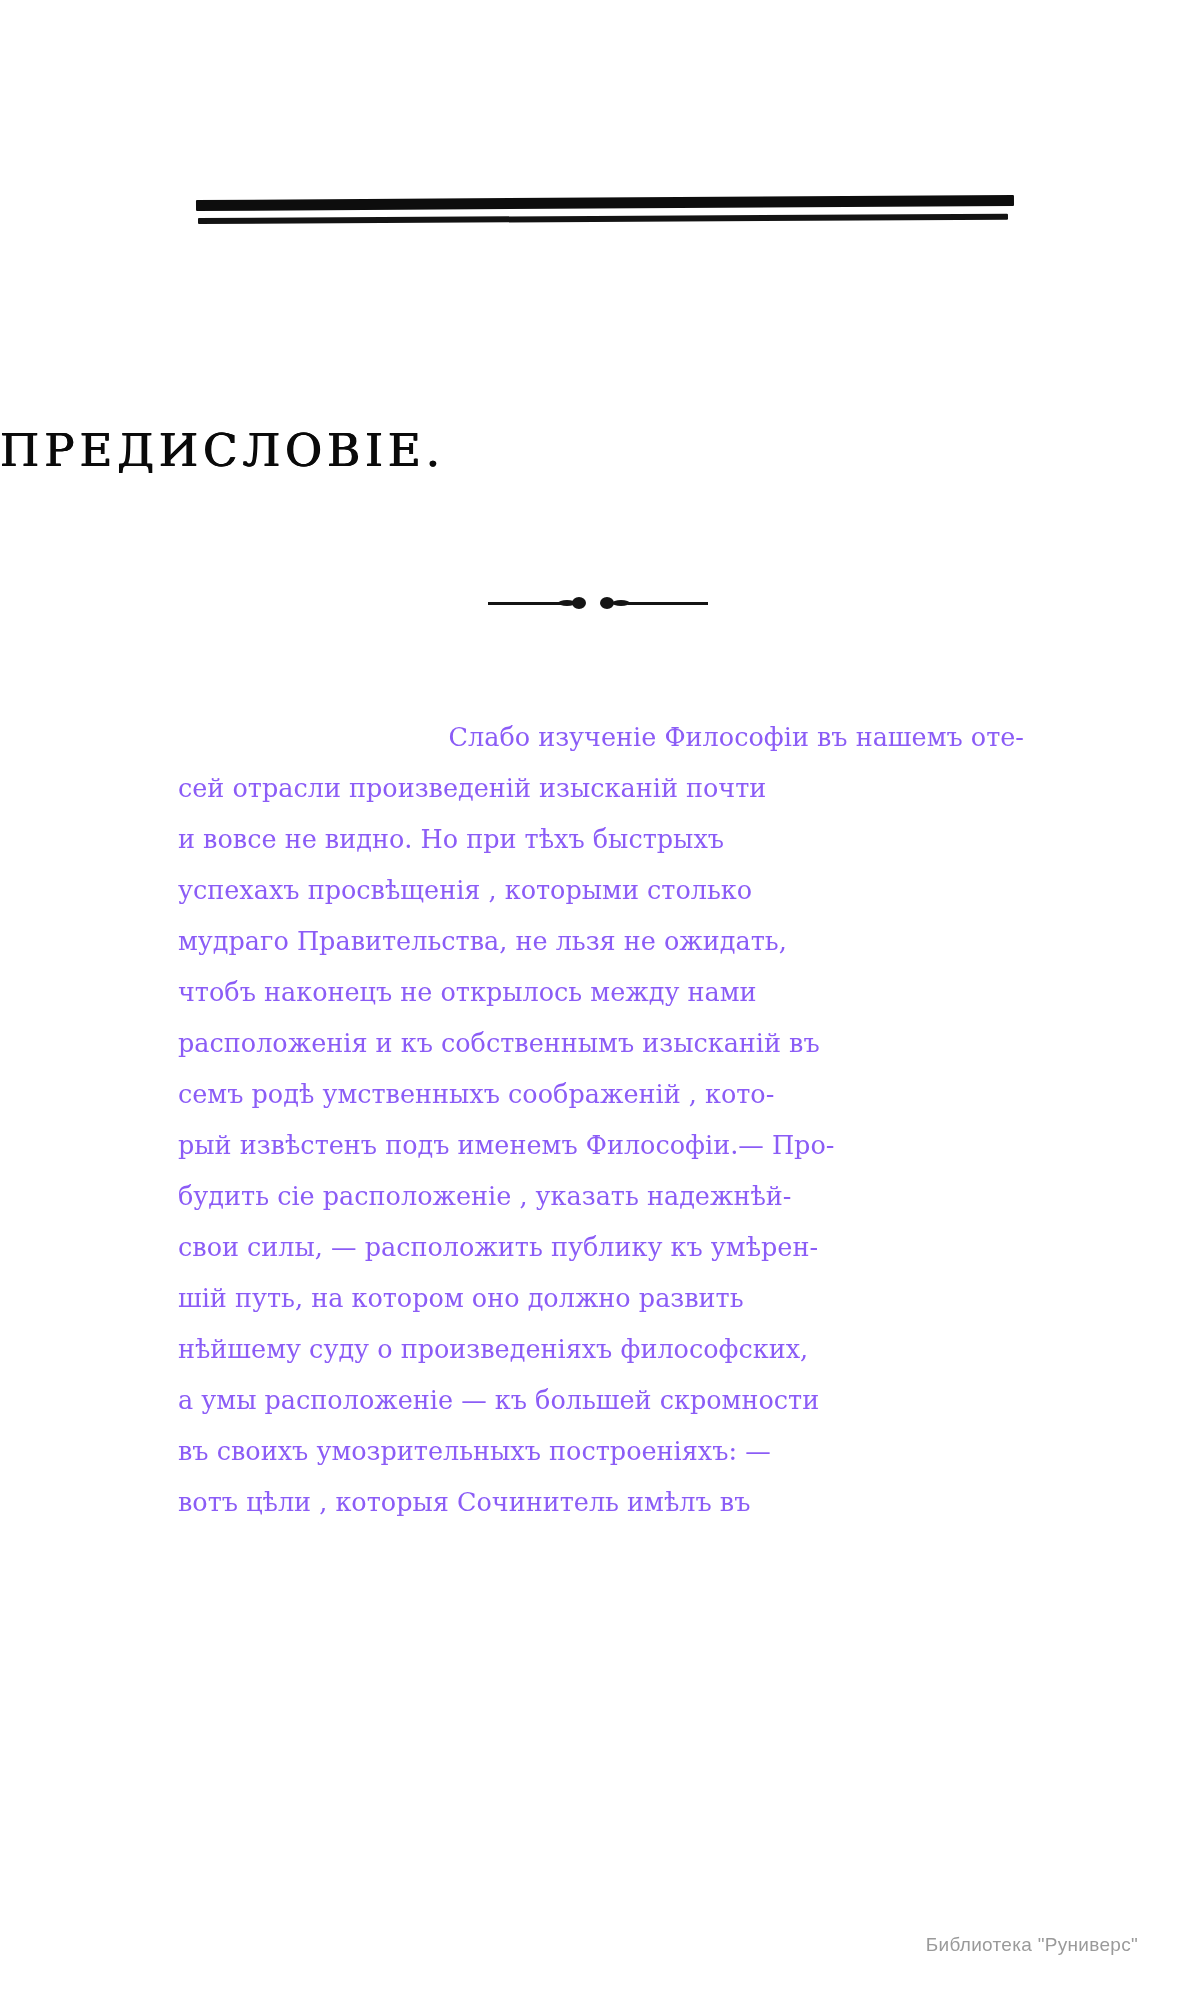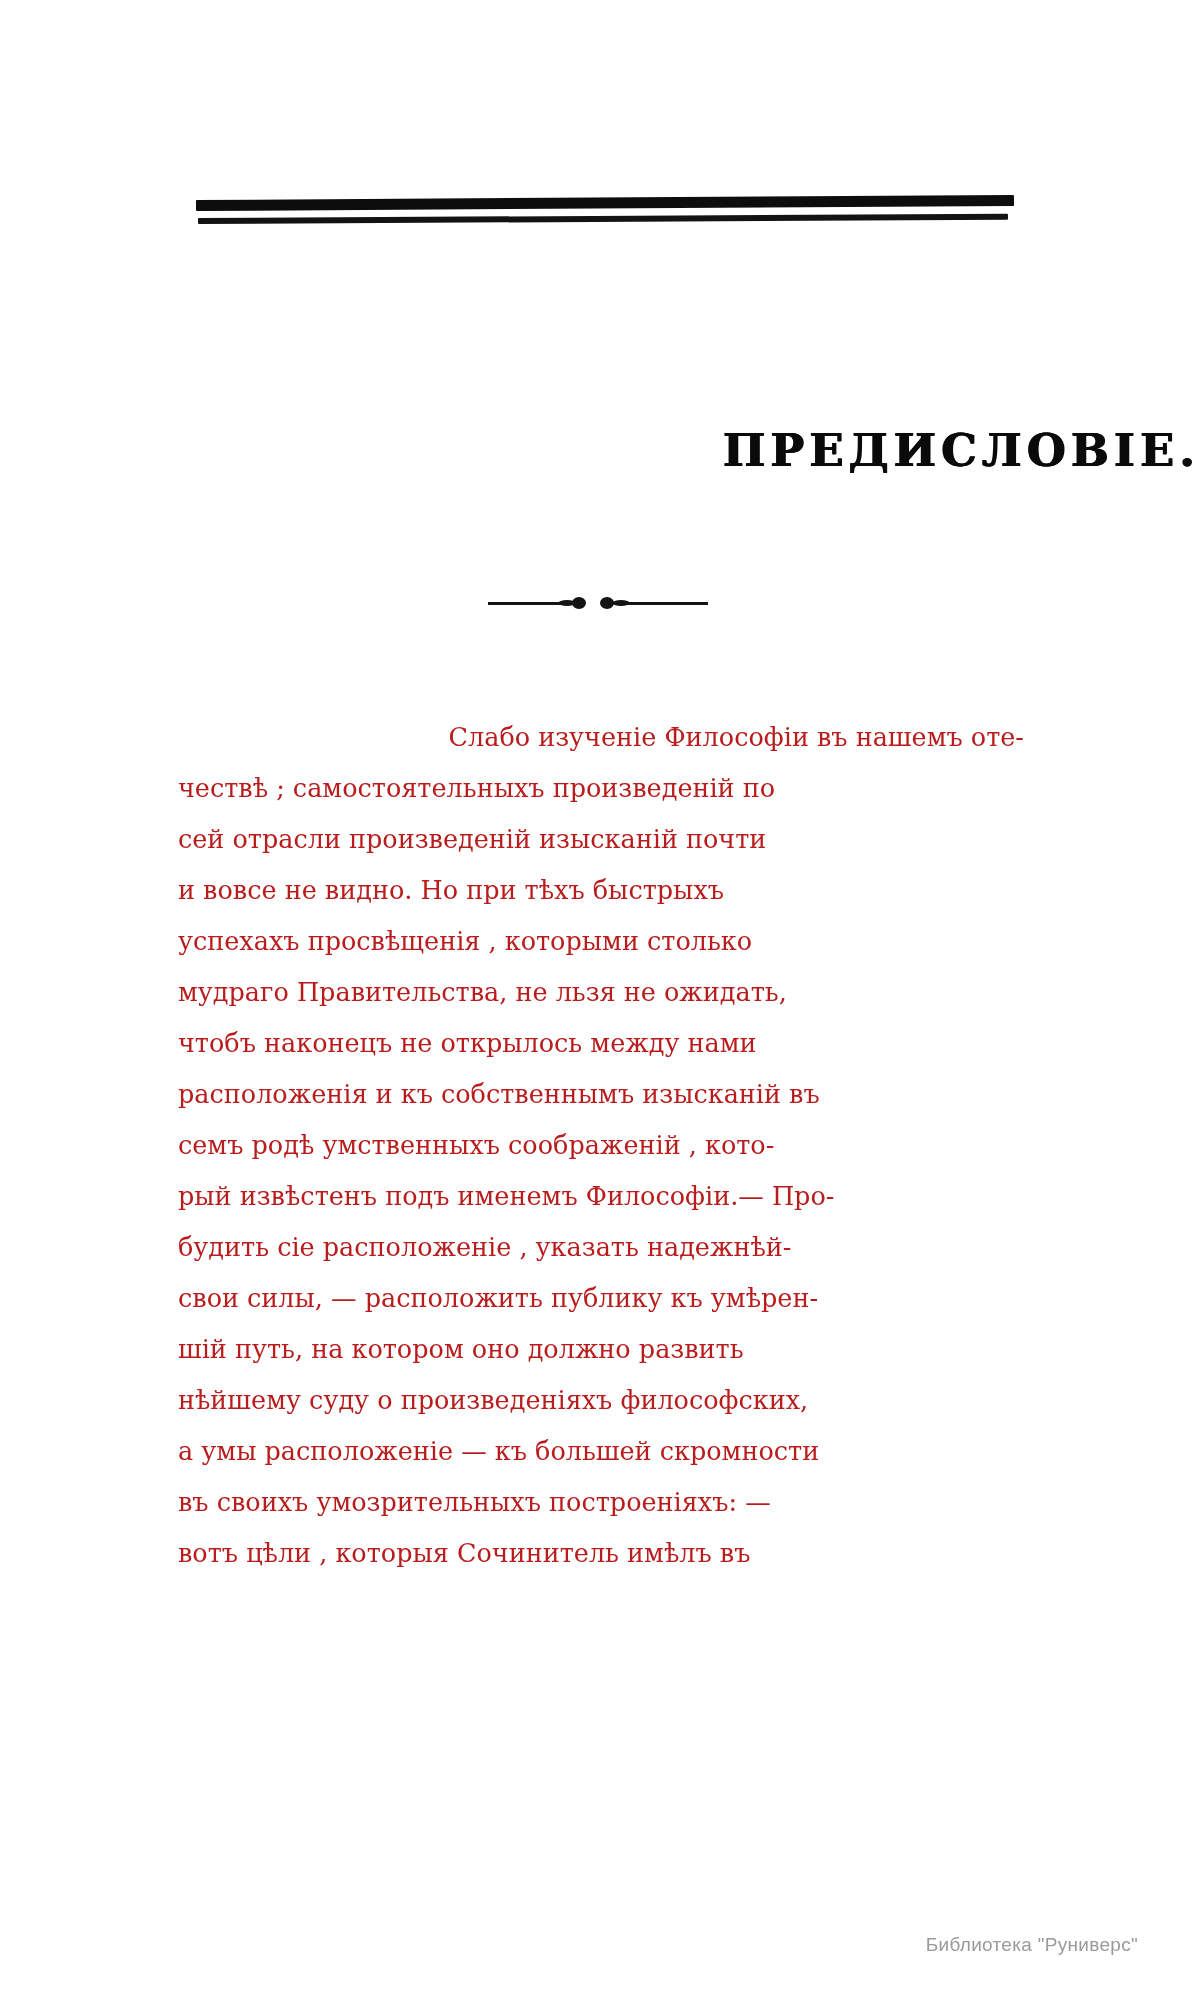--- a/index.html
+++ b/index.html
@@ -52,23 +52,23 @@
     transform-origin: left center;
     border-radius: 1px;
   }
 
   
   .heading {
     position: absolute;
     left: 0;
     right: 0;
     top: 424px;
-    text-align: right;
+    text-align: left;
     font-family: "DejaVu Serif", serif;
-    font-weight: 700;
+    font-weight: 400;
     font-size: 45px;
     letter-spacing: 5px;
     color: #0a0a0a;
     text-shadow: 0.6px 0 0 #0a0a0a, -0.6px 0 0 #0a0a0a;
     white-space: nowrap;
   }
 
   
   .ornament {
     position: absolute;
@@ -110,21 +110,21 @@
 
   
   .body-text {
     position: absolute;
     left: 178px;
     top: 712px;
     width: 846px;
     font-family: "DejaVu Serif", serif;
     font-size: 25.5px;
     line-height: 51px;
-    color: #b91c1c;
+    color: #8b5cf6;
     text-align: justify;
   }
   .body-text p {
     margin: 0;
   }
   .body-text .line {
     display: block;
     white-space: nowrap;
   }
   .body-text .line.justify {
@@ -167,21 +167,20 @@
     <div class="tip-r"></div>
     <div class="line-r"></div>
   </div>
 
   <div class="body-text">
     <p>
       <span class="line justify">
         <span class="indent"></span>
           <span>Слабо изученіе Философіи въ нашемъ оте-</span>
       </span>
-      <span class="line">чествѣ ; самостоятельныхъ произведеній по</span>
       <span class="line">сей отрасли произведеній изысканій почти</span>
       <span class="line">и вовсе не видно. Но при тѣхъ быстрыхъ</span>
       <span class="line">успехахъ просвѣщенія , которыми столько</span>
       <span class="line">мудраго Правительства, не льзя не ожидать,</span>
       <span class="line">чтобъ наконецъ не открылось между нами</span>
       <span class="line">расположенія и къ собственнымъ изысканій въ</span>
       <span class="line">семъ родѣ умственныхъ соображеній , кото-</span>
       <span class="line">рый извѣстенъ подъ именемъ Философіи.— Про-</span>
       <span class="line">будить сіе расположеніе , указать надежнѣй-</span>
       <span class="line">свои силы, — расположить публику къ умѣрен-</span>

